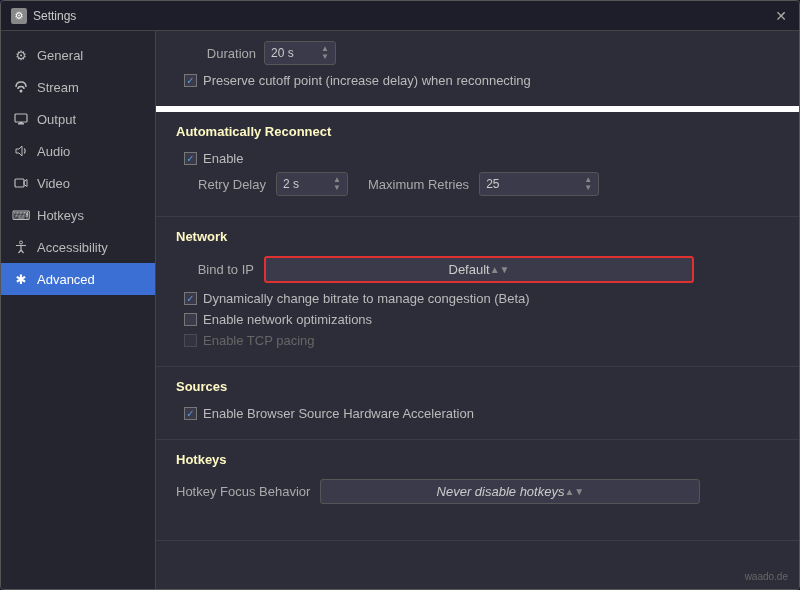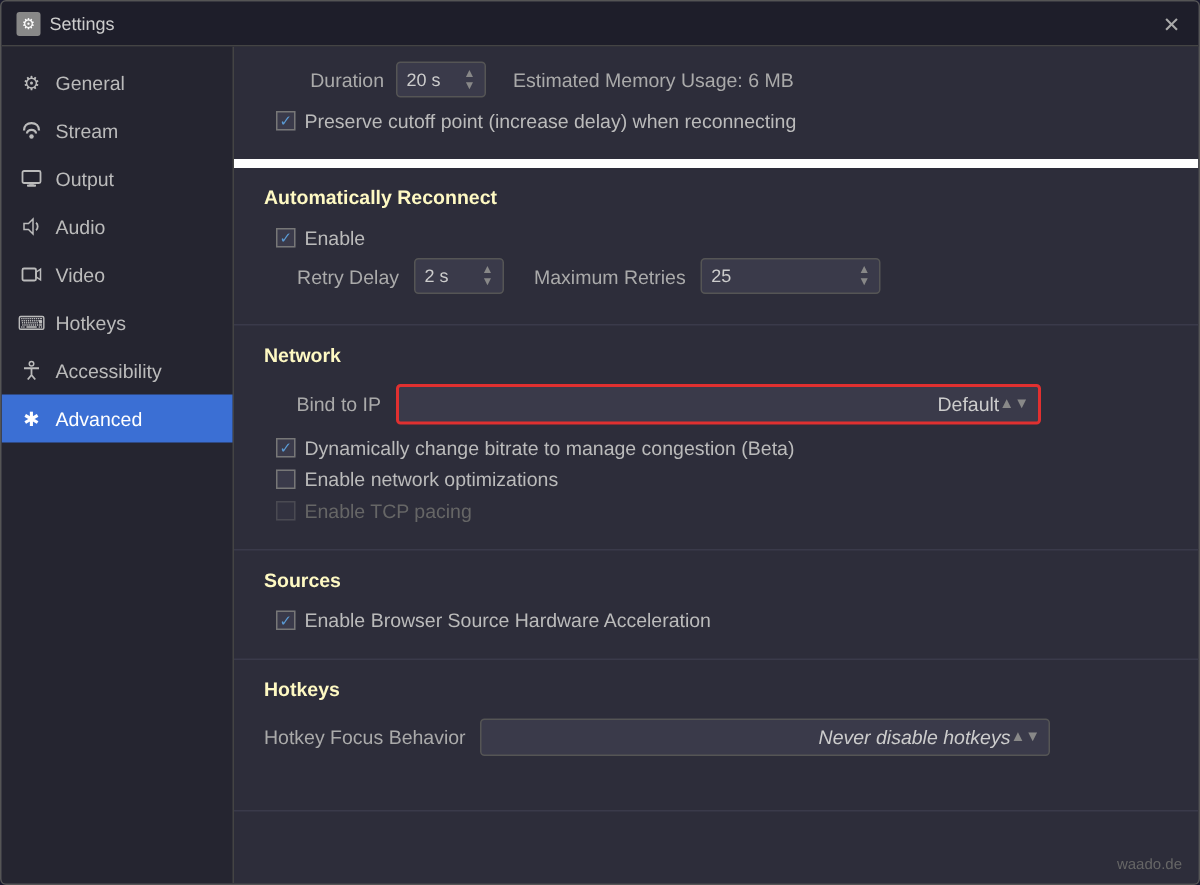--- a/index.html
+++ b/index.html
@@ -133,21 +133,21 @@
       min-width: 80px;
       text-align: right;
       font-size: 13px;
     }
     .spinbox {
       background: #3a3a4a;
       border: 1px solid #555;
       color: #ccc;
       padding: 3px 6px;
       border-radius: 3px;
-      width: 60px;
+      width: 72px;
       font-size: 12px;
       display: flex;
       align-items: center;
       justify-content: space-between;
     }
     .spinbox-wide {
       width: 120px;
     }
     .spinbox-arrows {
       display: flex;
@@ -200,21 +200,21 @@
     }
     .select-box {
       background: #3a3a4a;
       border: 1px solid #555;
       color: #ccc;
       padding: 4px 6px;
       border-radius: 3px;
       font-size: 13px;
       display: flex;
       align-items: center;
-      justify-content: flex-end;
+      justify-content: center;
       cursor: pointer;
       flex: 1;
       max-width: 430px;
     }
     .select-box.highlighted {
       border: 2px solid #e03030;
     }
     .select-arrow {
       color: #888;
       font-size: 10px;
@@ -347,21 +347,20 @@
 
     <div class="main-content">
 
       <div class="top-section">
         <div class="row">
           <span class="row-label">Duration</span>
           <div class="spinbox">
             <span class="spinbox-value">20 s</span>
             <div class="spinbox-arrows">▲<br>▼</div>
           </div>
-          <span class="info-text">Estimated Memory Usage: 6 MB</span>
         </div>
         <div class="checkbox-row">
           <div class="checkbox checked"></div>
           <span class="checkbox-label">Preserve cutoff point (increase delay) when reconnecting</span>
         </div>
       </div>
 
       <div class="section">
         <div class="section-header">Automatically Reconnect</div>
         <div class="checkbox-row">

